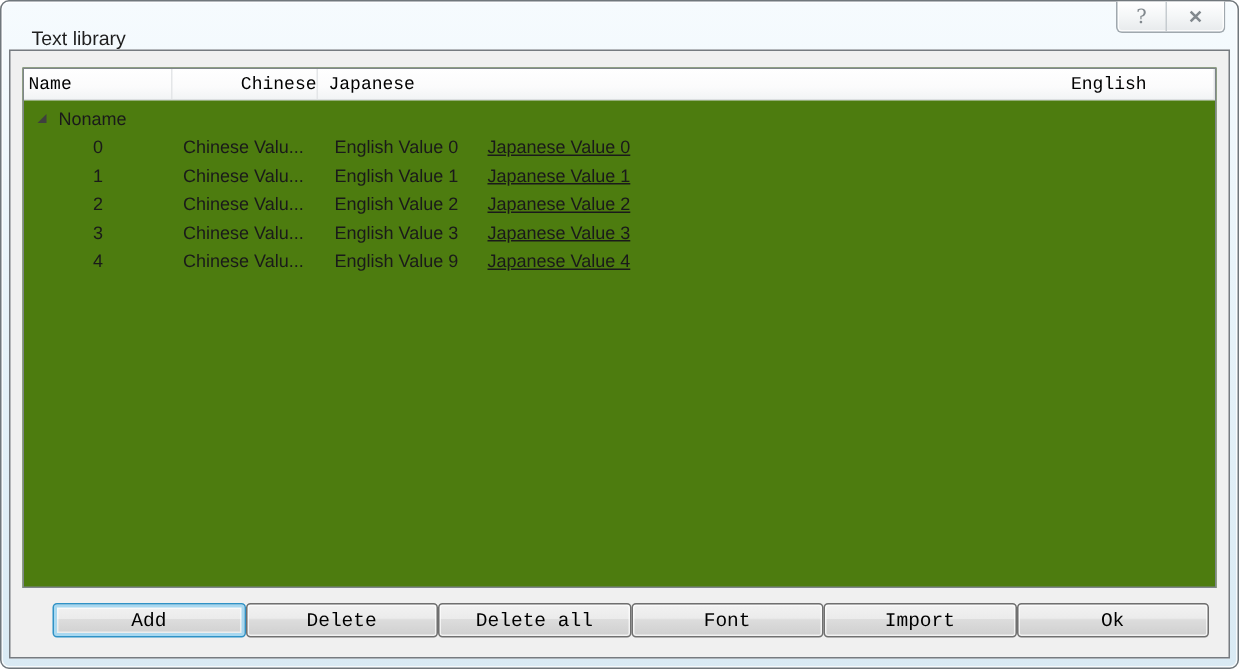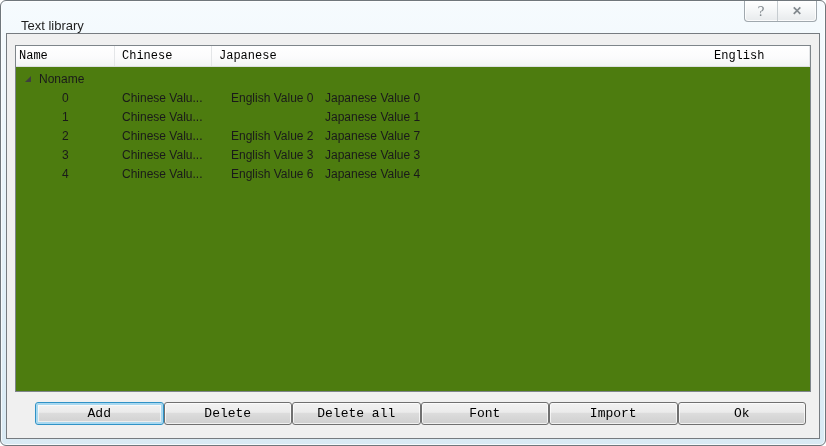--- a/index.html
+++ b/index.html
@@ -28,33 +28,33 @@
     background:#f0f0f0;border:1px solid #767b80;}
 
   
   .list{position:absolute;left:8px;right:8px;top:11px;height:345px;
     background:#4d7c0f;border:1px solid #7e858a;overflow:hidden;}
   .lheader{display:flex;height:20px;background:linear-gradient(180deg,#ffffff 0%,#fbfbfc 60%,#f2f4f5 100%);
     border-bottom:1px solid #dcdfe1;font-family:"Liberation Mono",monospace;font-size:12px;color:#000;}
   .hcell{height:100%;line-height:20px;padding-left:7px;box-sizing:border-box;
     border-right:1px solid #e4e6e8;white-space:nowrap;overflow:hidden;}
   .hcell.c0{width:99px;padding-left:3px;}
-  .hcell.c1{width:97px;}
+  .hcell.c1{width:97px;text-align:right;}
   .hcell.c2{width:103px;}
   .hcell.c3{flex:1;border-right:none;}
 
   .lbody{position:relative;padding-top:3px;font-size:12px;color:#1a1a1a;}
   .trow{position:relative;height:19px;line-height:19px;white-space:nowrap;}
   .tri{position:absolute;left:9px;top:6px;width:0;height:0;
     border-bottom:6px solid #3f3f3f;border-left:6px solid transparent;}
   .group-label{position:absolute;left:23px;}
   .cell-name{position:absolute;left:46px;}
   .cell-ch{position:absolute;left:106px;}
-  .cell-en{position:absolute;left:215px;}
-  .cell-jp{position:absolute;left:309px;}
+  .cell-en{position:absolute;left:207px;}
+  .cell-jp{position:absolute;left:309px;text-decoration:underline;}
 
   
   .button-row{position:absolute;left:28px;right:13px;top:368px;height:23px;display:flex;gap:0;}
   .btn{flex:1;height:23px;box-sizing:border-box;border:1px solid #707070;border-radius:3px;
     background:linear-gradient(180deg,#f2f2f2 0%,#ebebeb 45%,#dddddd 46%,#cfcfcf 100%);
     font-family:"Liberation Mono",monospace;font-size:13px;color:#000;
     display:flex;align-items:center;justify-content:center;cursor:default;
     box-shadow:inset 0 0 0 1px rgba(255,255,255,0.7);}
   .btn.focused{border:1px solid #2f92c6;
     box-shadow:inset 0 0 0 2px #a8d8f0, inset 0 0 0 3px rgba(255,255,255,0.6);}
@@ -90,38 +90,39 @@
 
         <div class="trow">
           <span class="cell-name">0</span>
           <span class="cell-ch">Chinese Valu...</span>
           <span class="cell-en">English Value 0</span>
           <span class="cell-jp">Japanese Value 0</span>
         </div>
         <div class="trow">
           <span class="cell-name">1</span>
           <span class="cell-ch">Chinese Valu...</span>
+          <span class="cell-en">English Value 1</span>
           <span class="cell-jp">Japanese Value 1</span>
         </div>
         <div class="trow">
           <span class="cell-name">2</span>
           <span class="cell-ch">Chinese Valu...</span>
           <span class="cell-en">English Value 2</span>
-          <span class="cell-jp">Japanese Value 7</span>
+          <span class="cell-jp">Japanese Value 2</span>
         </div>
         <div class="trow">
           <span class="cell-name">3</span>
           <span class="cell-ch">Chinese Valu...</span>
           <span class="cell-en">English Value 3</span>
           <span class="cell-jp">Japanese Value 3</span>
         </div>
         <div class="trow">
           <span class="cell-name">4</span>
           <span class="cell-ch">Chinese Valu...</span>
-          <span class="cell-en">English Value 6</span>
+          <span class="cell-en">English Value 9</span>
           <span class="cell-jp">Japanese Value 4</span>
         </div>
       </div>
     </div>
 
     <div class="button-row">
       <button class="btn focused">Add</button>
       <button class="btn">Delete</button>
       <button class="btn">Delete all</button>
       <button class="btn">Font</button>

